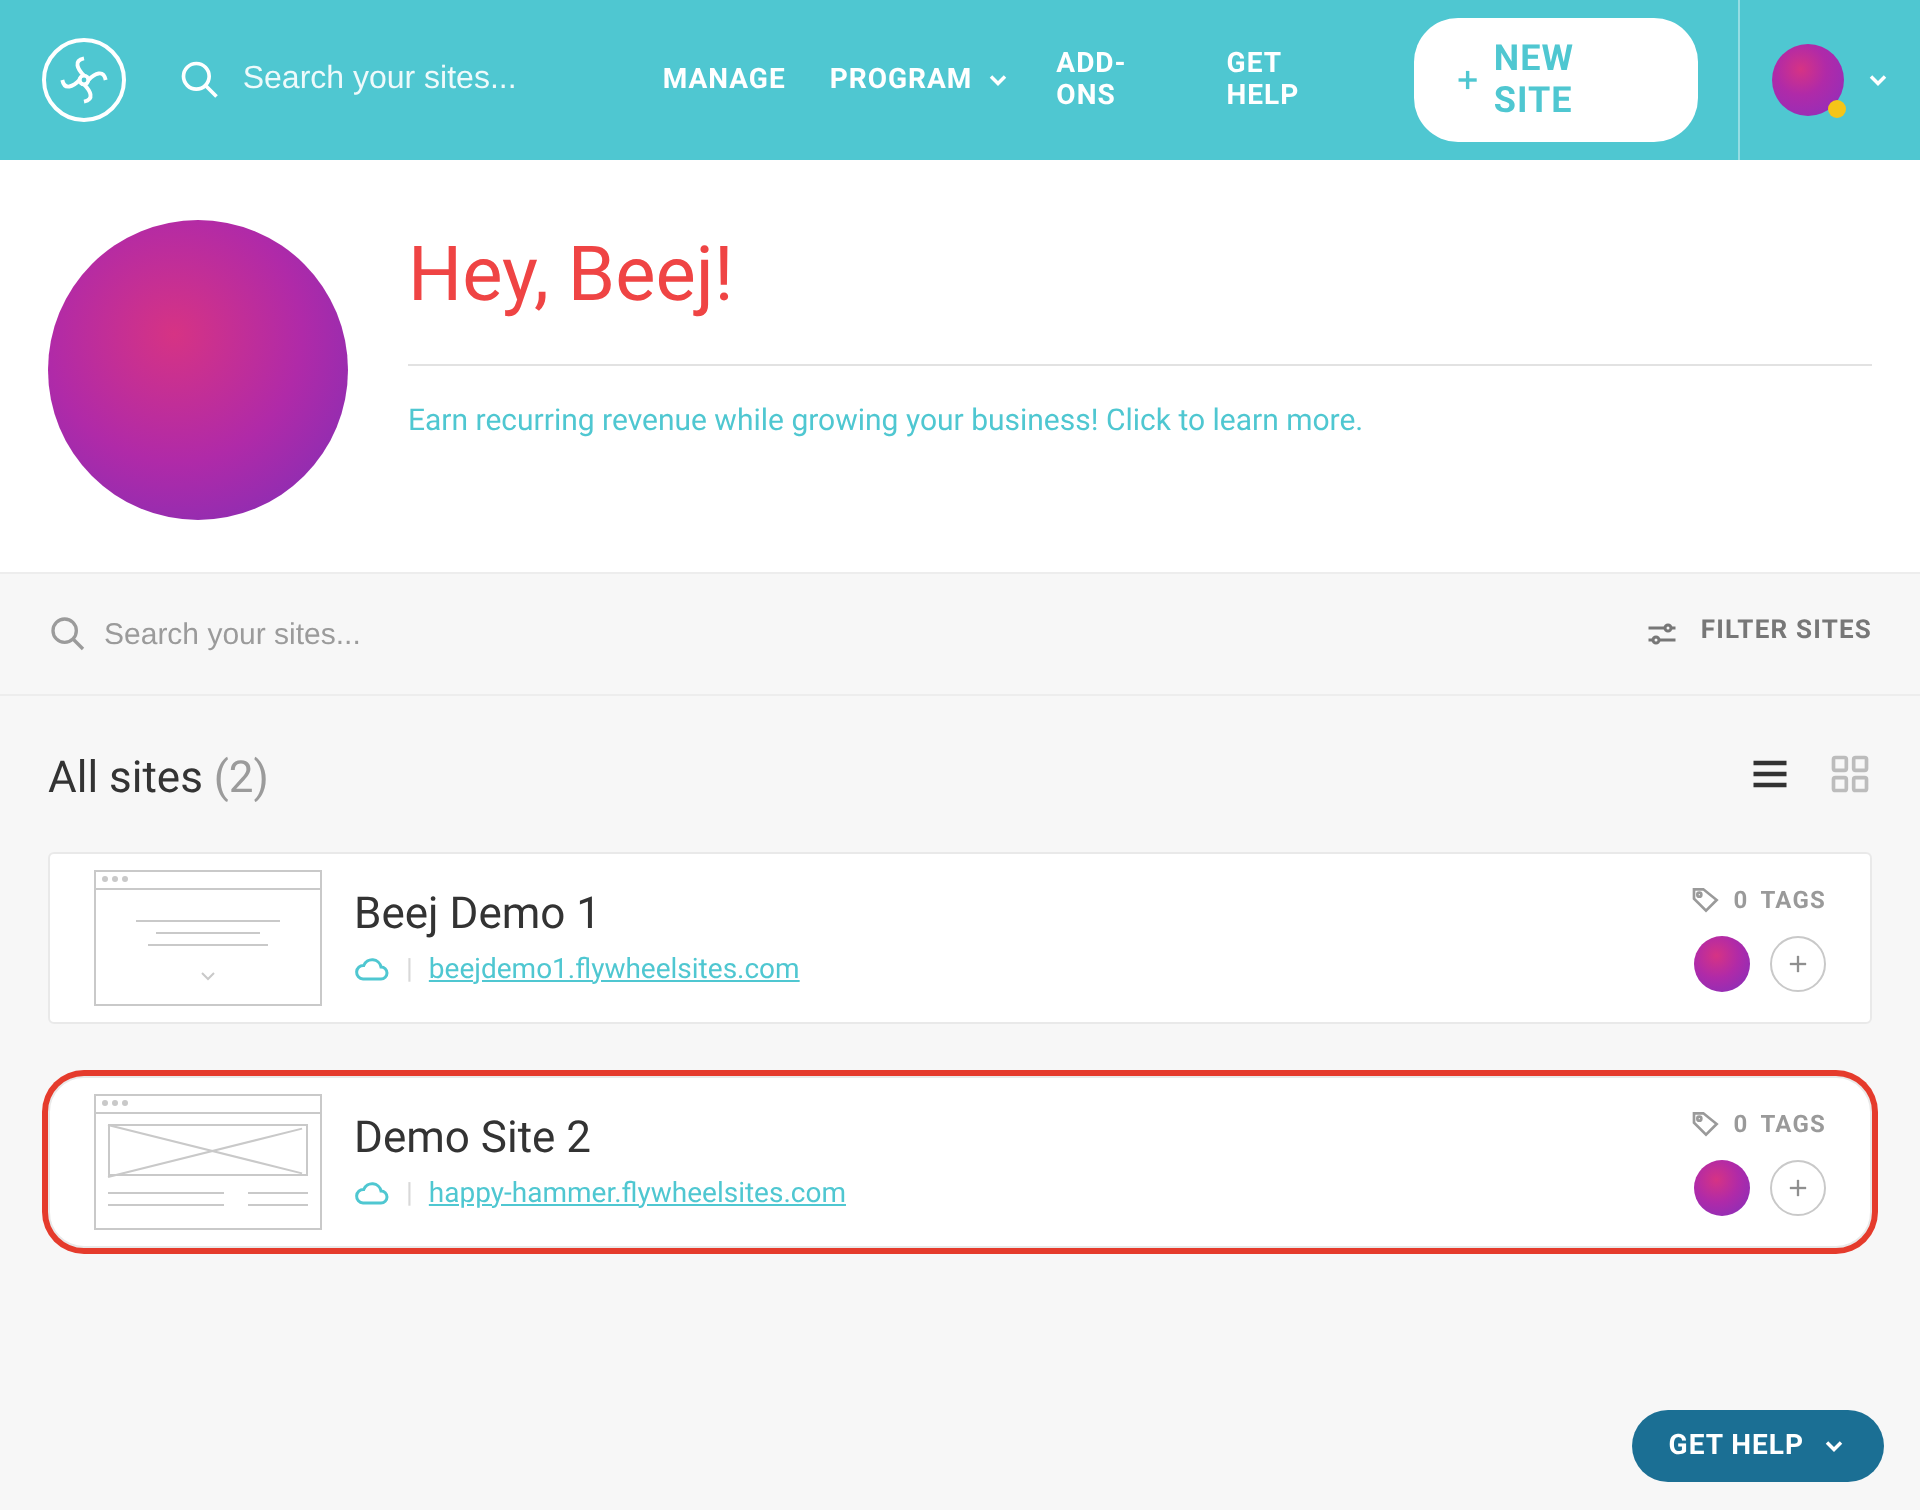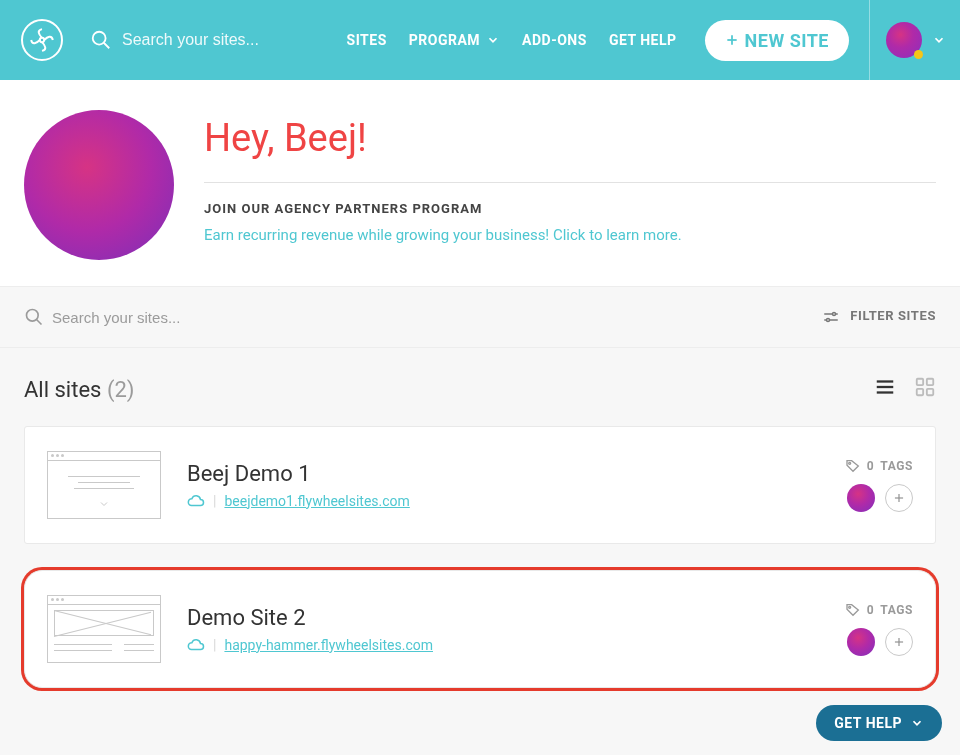--- a/index.html
+++ b/index.html
@@ -39,21 +39,21 @@
 
   
   .sites { background: #f7f7f7; padding: 28px 24px 40px 24px; min-height: 420px; }
   .sites-header { display: flex; justify-content: space-between; align-items: center; margin-bottom: 24px; }
   .sites-title { font-size: 22px; color: #333; }
   .sites-count { color: #9b9b9b; }
   .view-toggle { display: flex; gap: 18px; }
   .view-btn { cursor: pointer; color: #333; }
   .view-btn.inactive { color: #bcbcbc; }
 
-  .site-card { background: #fff; border: 1px solid #e9e9e9; border-radius: 3px; padding: 24px 22px; display: flex; align-items: center; gap: 26px; margin-bottom: 26px; position: relative; }
+  .site-card { background: #fff; border: 1px solid #e9e9e9; border-radius: 3px; padding: 8px 22px; display: flex; align-items: center; gap: 16px; margin-bottom: 26px; position: relative; }
   .site-card.highlighted { box-shadow: 0 0 0 3px #e53b2c; border-radius: 18px; }
   .thumb { width: 114px; height: 68px; border: 1px solid #c9c9c9; position: relative; flex-shrink: 0; }
   .thumb-bar { position: absolute; top: 0; left: 0; right: 0; height: 9px; border-bottom: 1px solid #c9c9c9; }
   .thumb-dots { position: absolute; top: 2px; left: 3px; display: flex; gap: 2px; }
   .thumb-dot { width: 3px; height: 3px; background: #c9c9c9; border-radius: 50%; }
   .thumb1-l1 { position: absolute; top: 24px; left: 20px; right: 20px; height: 1px; background: #c9c9c9; }
   .thumb1-l2 { position: absolute; top: 30px; left: 30px; right: 30px; height: 1px; background: #c9c9c9; }
   .thumb1-l3 { position: absolute; top: 36px; left: 26px; right: 26px; height: 1px; background: #c9c9c9; }
   .thumb1-chev { position: absolute; bottom: 8px; left: 50%; transform: translateX(-50%); color: #c9c9c9; }
   .thumb2-box { position: absolute; top: 14px; left: 6px; right: 6px; height: 26px; border: 1px solid #c9c9c9; }
@@ -96,21 +96,21 @@
     </div>
   </div>
   <div class="topnav-search">
     <svg width="22" height="22" viewBox="0 0 24 24" fill="none" stroke="#fff" stroke-width="2" class="topnav-search-icon">
       <circle cx="10" cy="10" r="7"></circle>
         <line x1="21" y1="21" x2="15" y2="15"></line>
     </svg>
     <input type="text" placeholder="Search your sites..." style="">
   </div>
   <div class="nav-links">
-    <div class="nav-item">SITES</div>
+    <div class="nav-item">MANAGE</div>
     <div class="nav-item">
       <span>PROGRAM</span>
       <svg width="14" height="14" viewBox="0 0 24 24" fill="none" stroke="#fff" stroke-width="3">
           <polyline points="6 9 12 15 18 9"></polyline>
         </svg>
     </div>
     <div class="nav-item">ADD-ONS</div>
     <div class="nav-item">GET HELP</div>
     <div class="new-site-btn">
       <svg width="14" height="14" viewBox="0 0 24 24" fill="none" stroke="#4fc7d1" stroke-width="3">
@@ -129,21 +129,20 @@
         <polyline points="6 9 12 15 18 9"></polyline>
       </svg>
   </div>
 </div>
 
 <div class="hero">
   <div class="avatar-lg"></div>
   <div class="hero-text">
     <div class="hero-title">Hey, Beej!</div>
     <hr class="hero-rule">
-    <div class="program-title">JOIN OUR AGENCY PARTNERS PROGRAM</div>
     <div class="program-link">Earn recurring revenue while growing your business! Click to learn more.</div>
   </div>
 </div>
 
 <div class="filterbar">
   <div class="filterbar-left">
     <svg width="20" height="20" viewBox="0 0 24 24" fill="none" stroke="#9b9b9b" stroke-width="2">
         <circle cx="10" cy="10" r="7"></circle>
         <line x1="21" y1="21" x2="15" y2="15"></line>
       </svg>

